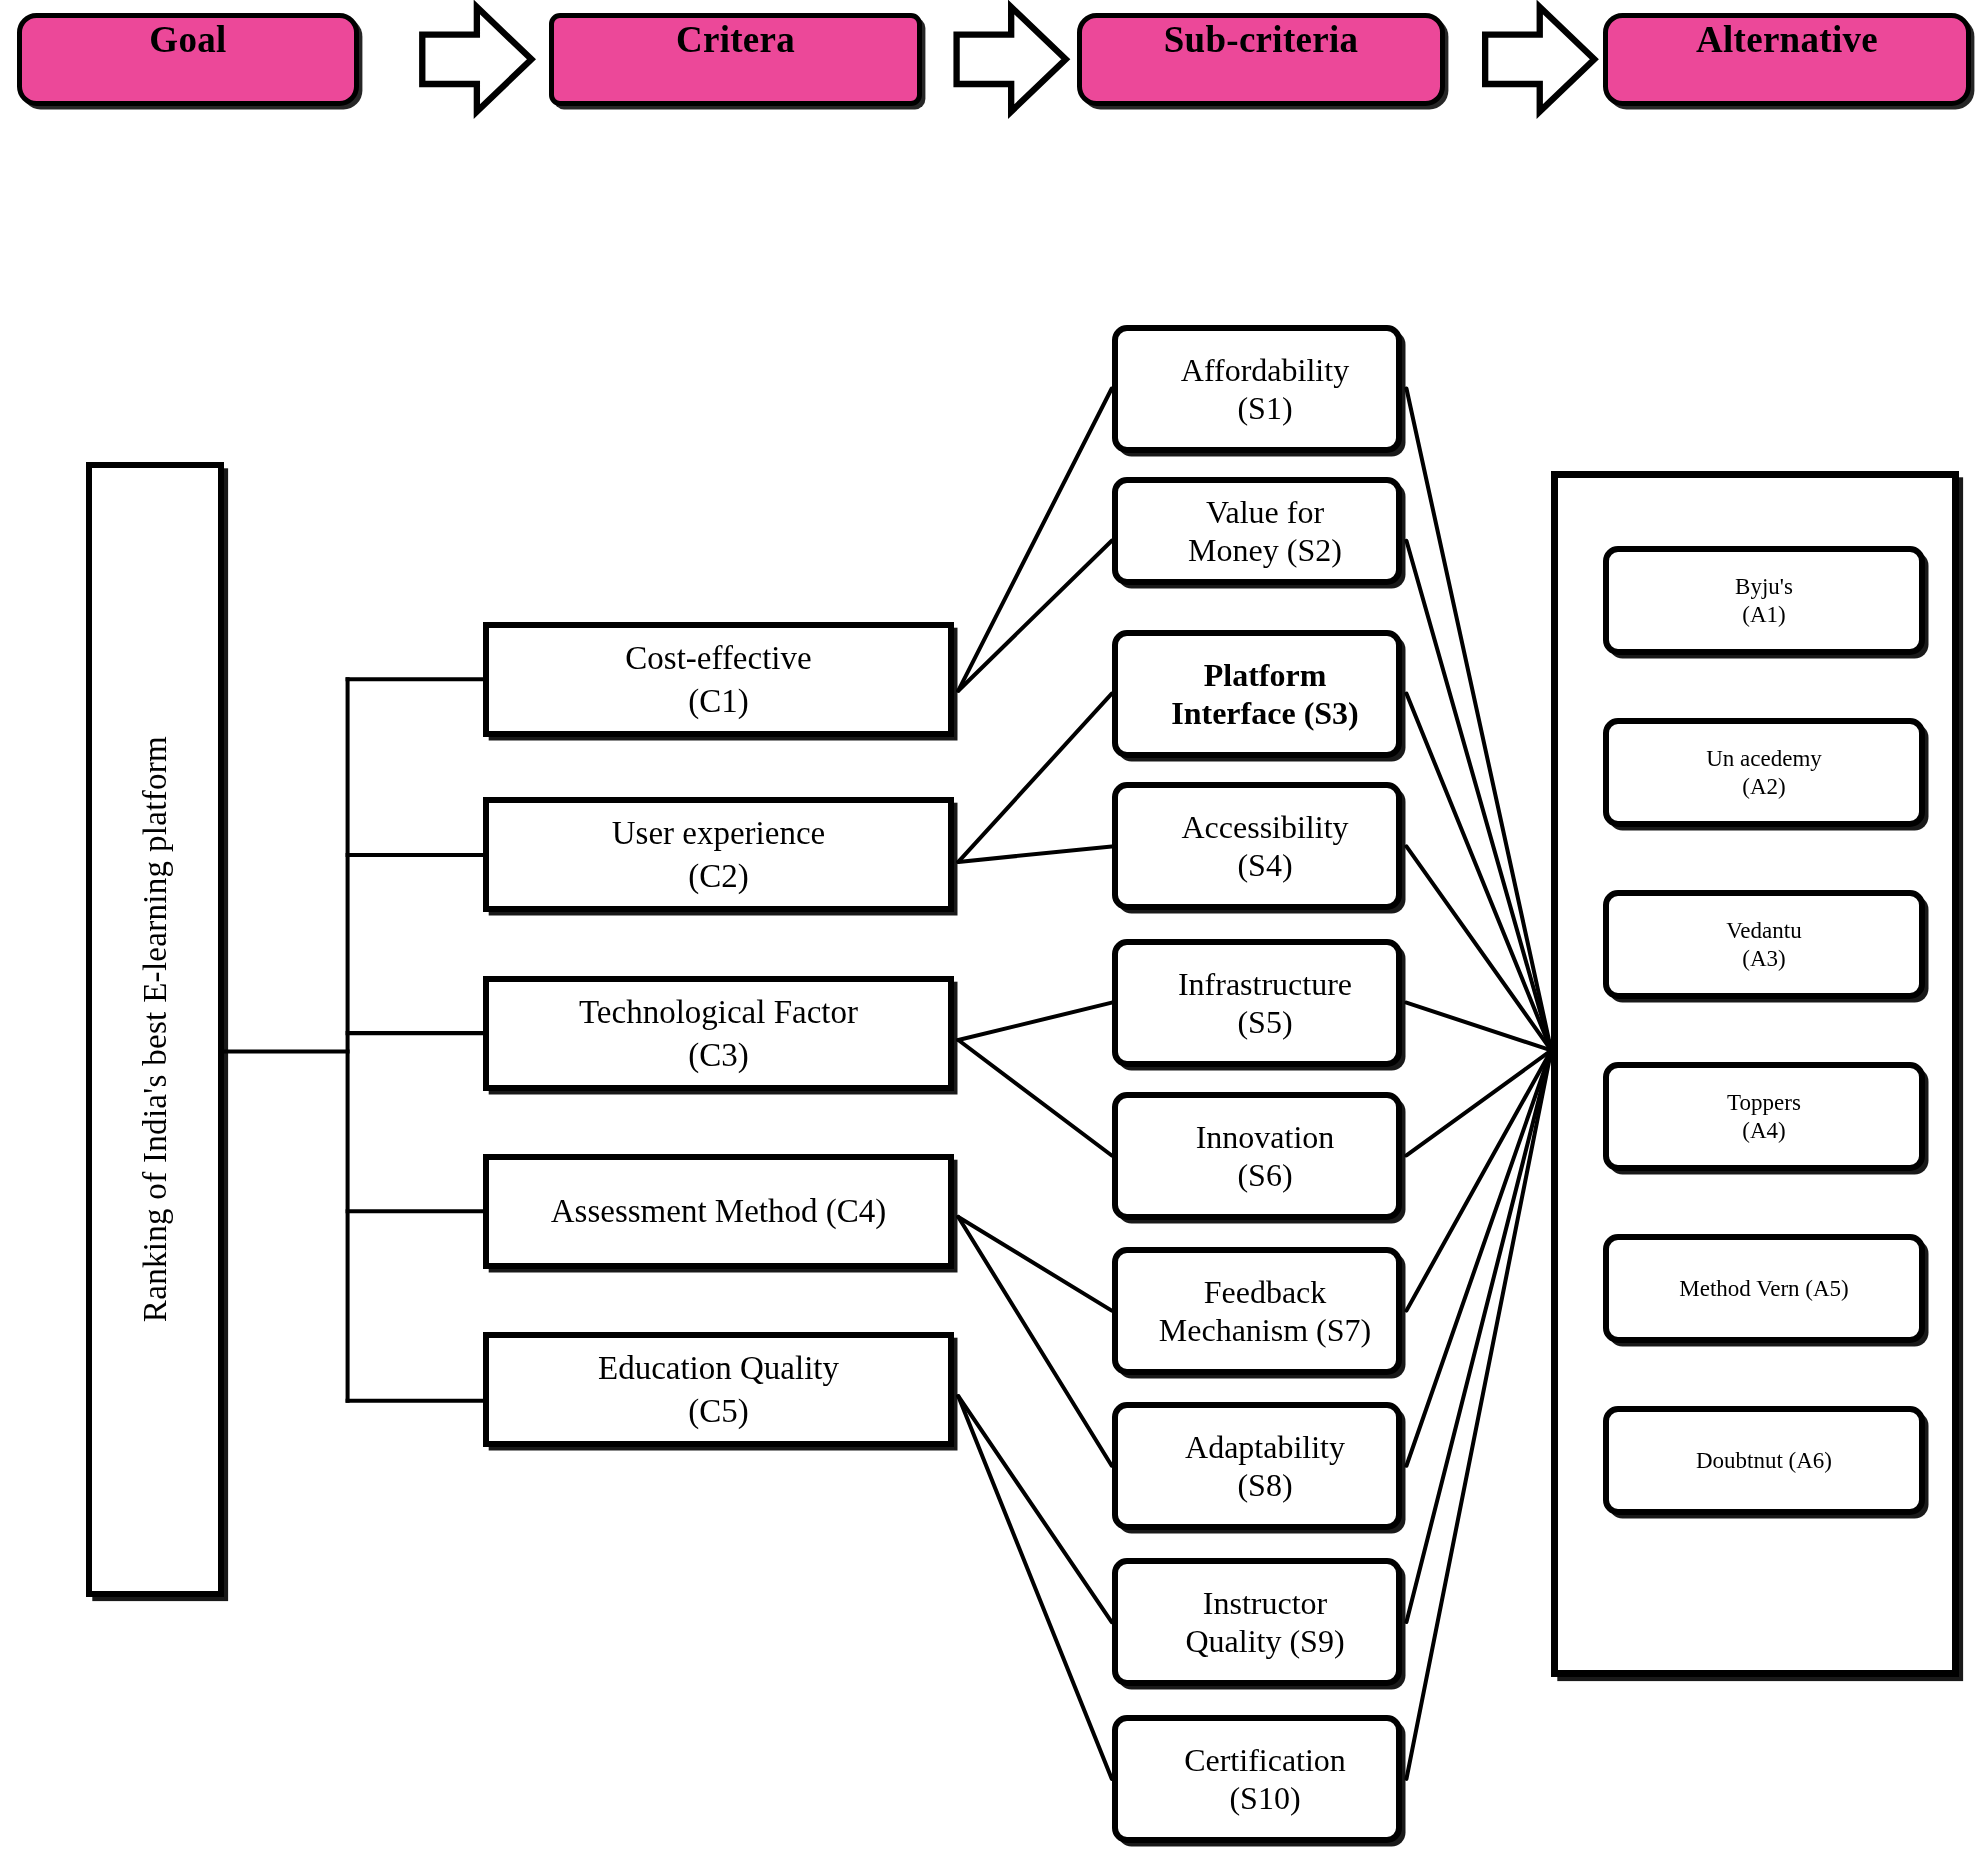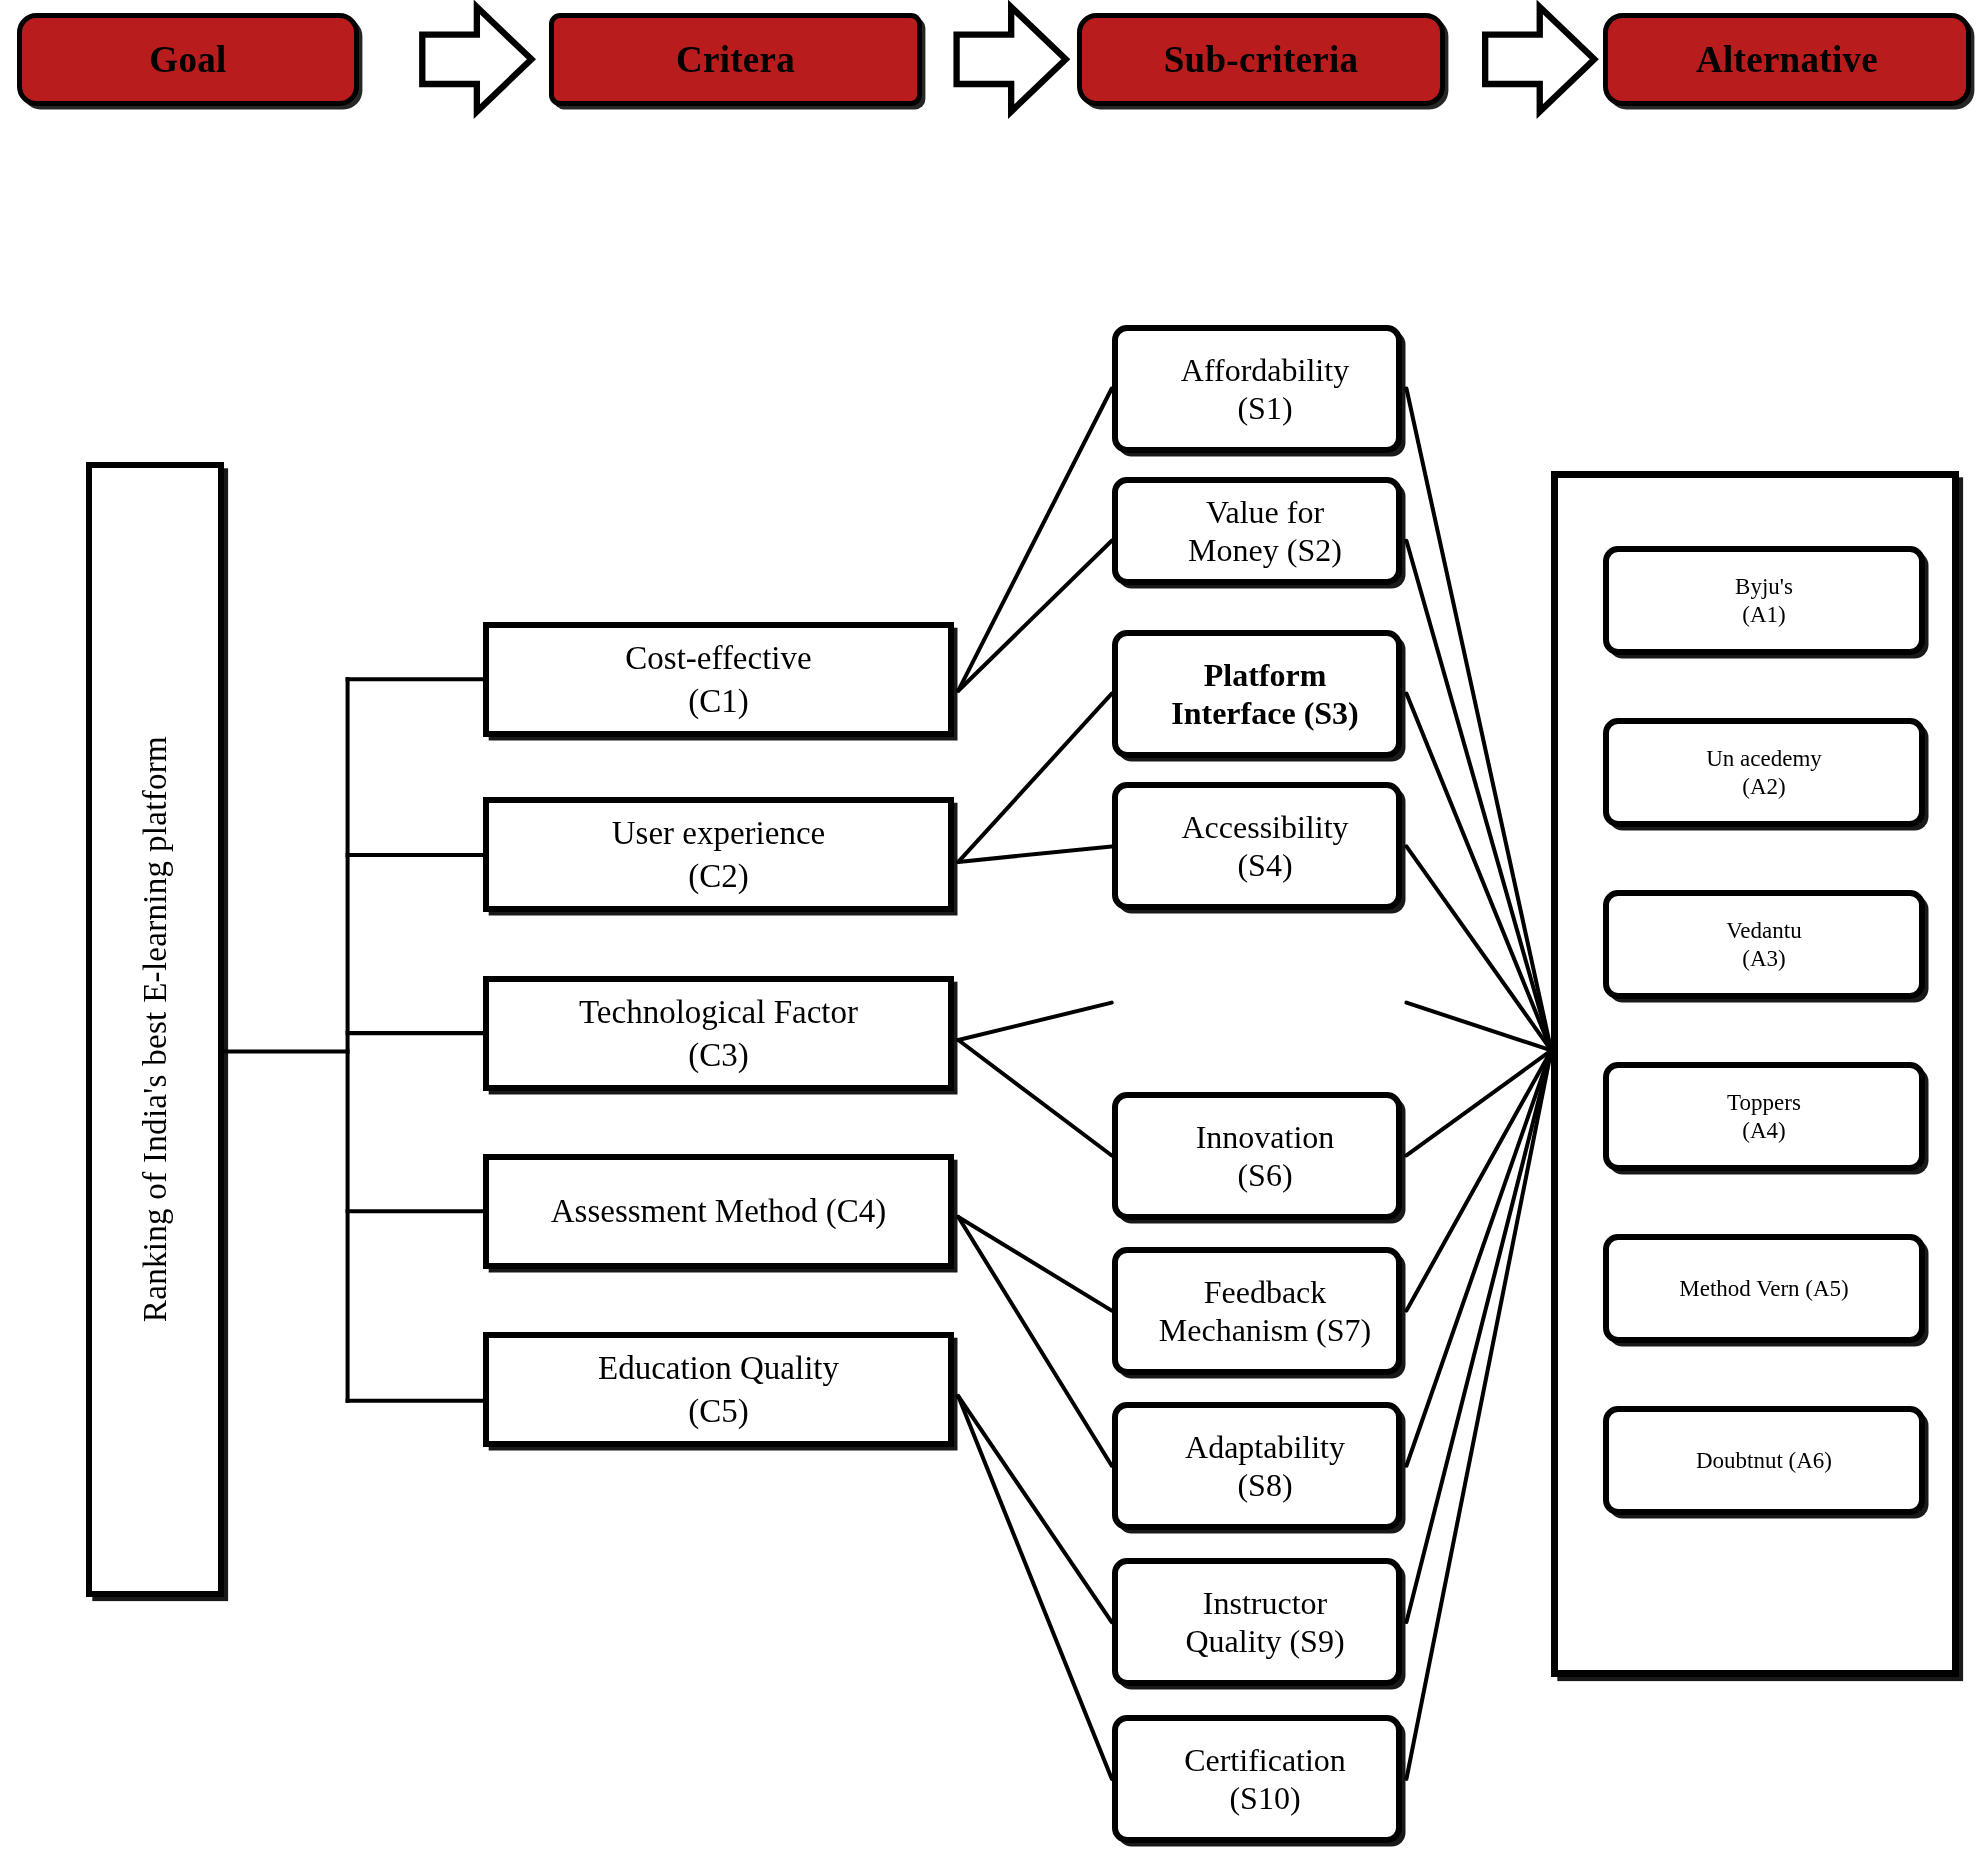--- a/index.html
+++ b/index.html
@@ -1,21 +1,21 @@
 <!DOCTYPE html>
 <html style="font-size:9.2px"><head>
 <meta charset="utf-8">
 <style>
   html,body{margin:0;padding:0;background:#ffffff;}
   body{width:1985px;height:1864px;position:relative;overflow:hidden;
        font-family:"Liberation Serif","DejaVu Serif",serif;color:#000;}
   #stage{position:absolute;left:0;top:0;width:1985px;height:1864px;}
   svg{position:absolute;left:0;top:0;width:1985px;height:1864px;}
-  .hdrbox{position:absolute;display:flex;align-items:center;justify-content:center;
-          border:5.2px solid #000;border-radius:19.5px;background:#b91c1c;box-sizing:border-box;
+  .hdrbox{position:absolute;display:flex;align-items:flex-start;justify-content:center;
+          border:5.2px solid #000;border-radius:19.5px;background:#ec4899;box-sizing:border-box;
           box-shadow:4px 4px 0 -0.6px rgba(0,0,0,0.85);}
   .hdrbox span{font-weight:bold;font-size:37px;letter-spacing:0.3px;}
   .nodebox{position:absolute;display:flex;align-items:center;justify-content:center;
            text-align:center;background:#fff;box-sizing:border-box;}
   .critbox{border:6.3px solid #000;box-shadow:4.6px 4.6px 0 -1.1px rgba(0,0,0,0.9);}
   .critbox span{font-size:33px;line-height:1.28;}
   .subbox{border:6.3px solid #000;border-radius:15px;box-shadow:4.6px 4.6px 0 -1.1px rgba(0,0,0,0.9);padding-left:16px;}
   .subbox span{font-size:32px;line-height:1.2;}
   .altbox{border:6.3px solid #000;border-radius:15px;box-shadow:4.6px 4.6px 0 -1.1px rgba(0,0,0,0.9);}
   .altbox span{font-size:23px;line-height:1.2;}
@@ -71,20 +71,23 @@
     <span>Affordability<br>(S1)</span>
   </div>
   <div class="nodebox subbox" style="left:1112px;top:477px;width:290px;height:108px;">
     <span>Value for<br>Money (S2)</span>
   </div>
   <div class="nodebox subbox" style="left:1112px;top:630px;width:290px;height:128px;font-weight:bold;">
     <span>Platform<br>Interface (S3)</span>
   </div>
   <div class="nodebox subbox" style="left:1112px;top:782px;width:290px;height:128px;">
     <span>Accessibility<br>(S4)</span>
+  </div>
+  <div class="nodebox subbox" style="left:1112px;top:939px;width:290px;height:128px;">
+    <span>Infrastructure<br>(S5)</span>
   </div>
   <div class="nodebox subbox" style="left:1112px;top:1092px;width:290px;height:128px;">
     <span>Innovation<br>(S6)</span>
   </div>
   <div class="nodebox subbox" style="left:1112px;top:1247px;width:290px;height:128px;">
     <span>Feedback<br>Mechanism (S7)</span>
   </div>
   <div class="nodebox subbox" style="left:1112px;top:1402px;width:290px;height:128px;">
     <span>Adaptability<br>(S8)</span>
   </div>

